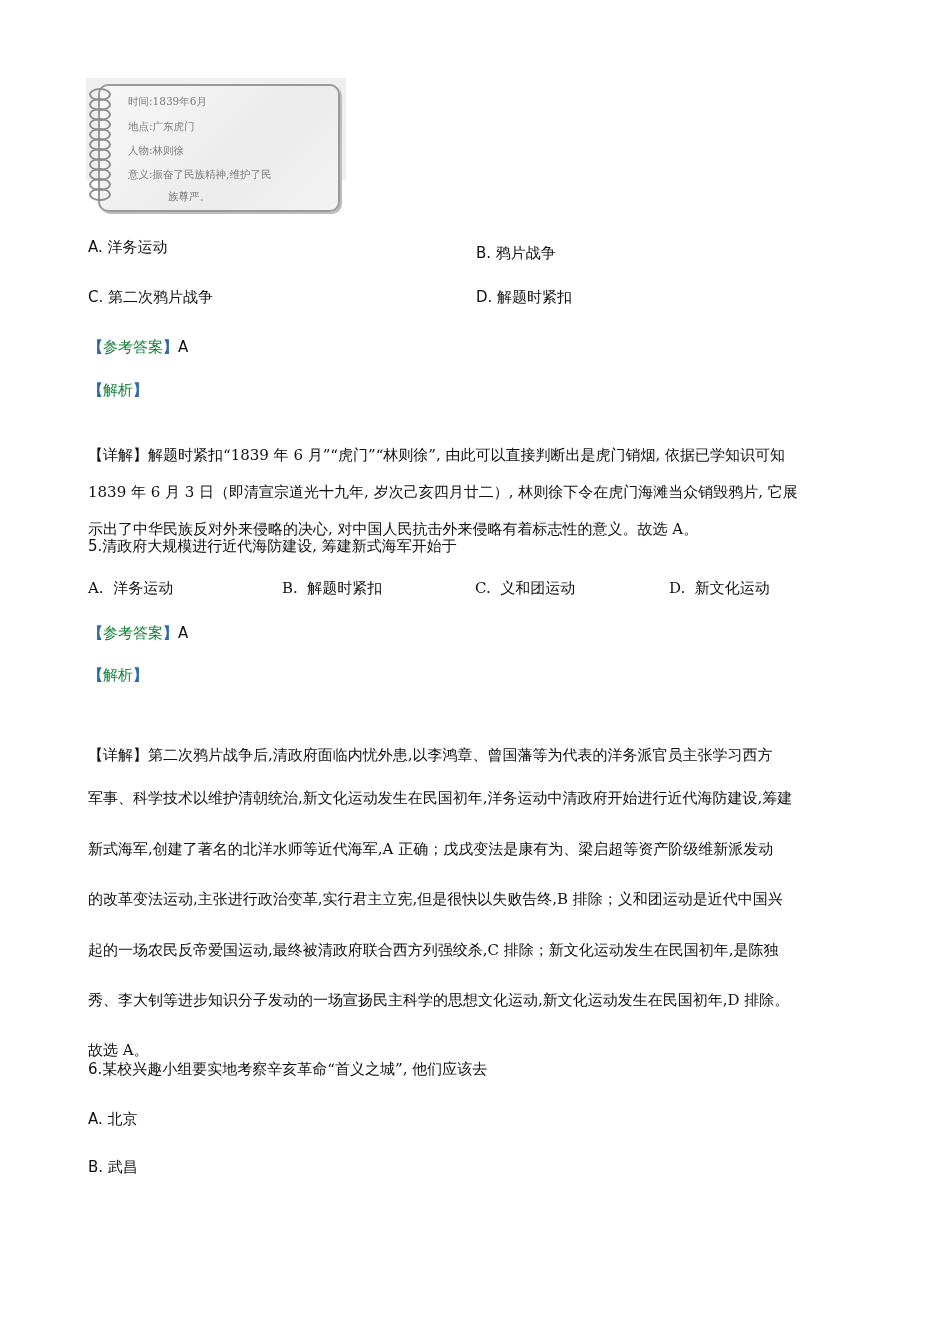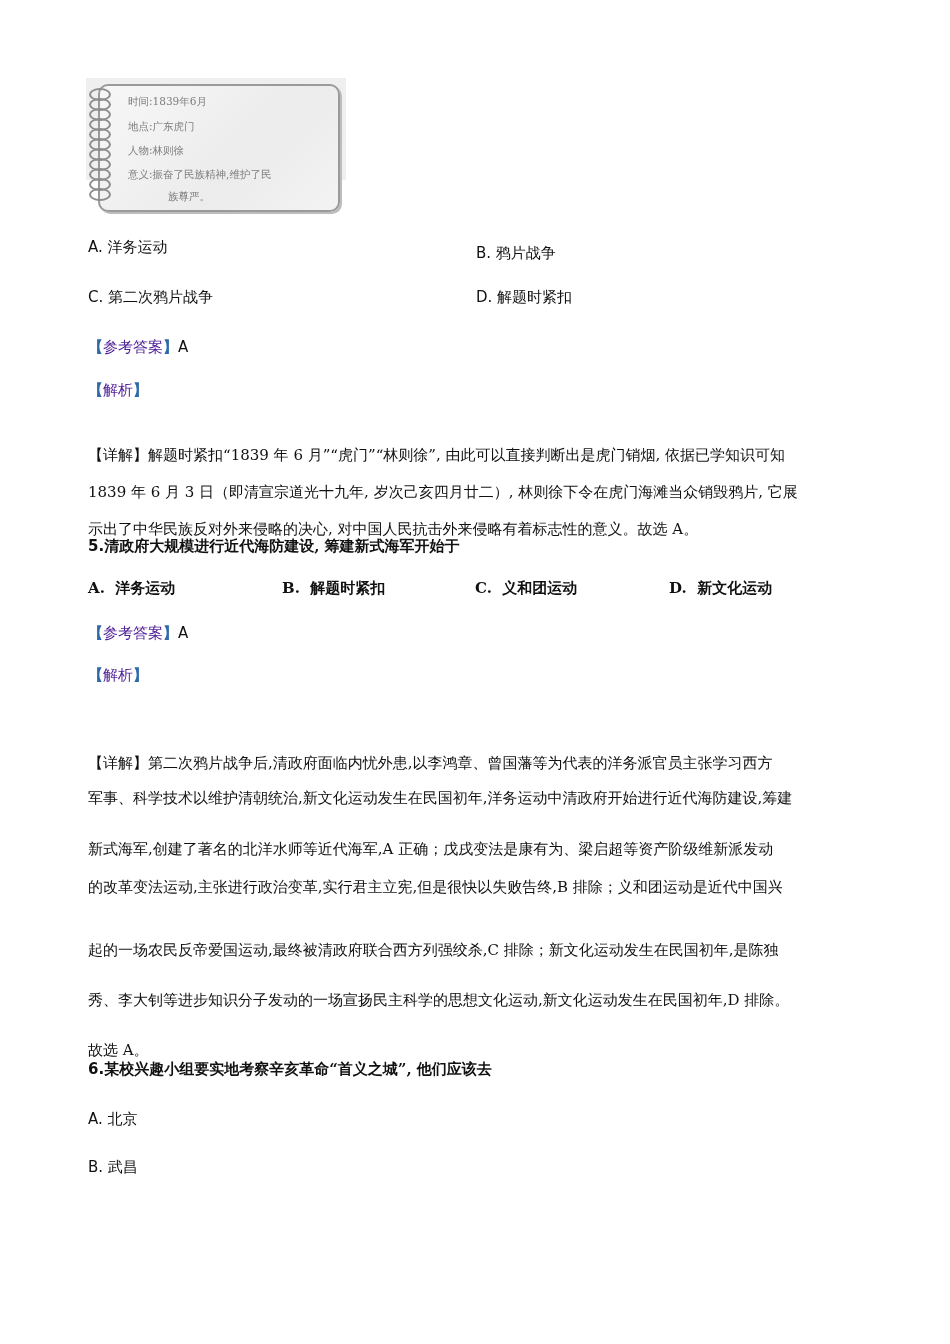--- a/index.html
+++ b/index.html
@@ -10,22 +10,22 @@
     body {
       width: 950px;
       height: 1344px;
       position: relative;
       overflow: hidden;
       color: #111;
       font-family: "DejaVu Sans", "Liberation Sans", sans-serif;
     }
     .abs { position: absolute; white-space: nowrap; }
     .sans { font-family: "DejaVu Sans", "Liberation Sans", sans-serif; font-size: 15px; }
-    .serif { font-family: "DejaVu Serif", "Liberation Serif", serif; font-size: 15px; font-weight: bold; }
-    .label-blue { color: #4c1d95; }
+    .serif { font-family: "DejaVu Serif", "Liberation Serif", serif; font-size: 15px; }
+    .label-blue { color: #15803d; }
     .bracket { color: #2f6aa8; font-weight: bold; }
 
     
     .notebook {
       position: absolute;
       left: 86px; top: 78px;
       width: 260px; height: 102px;
       background: #efefef;
     }
     .notebook .card {
@@ -145,26 +145,26 @@
 </div>
 
 <div class="abs sans" style="left:88px; top:624px">
   <span class="bracket">【</span><span class="label-blue">参考答案</span><span class="bracket">】</span><span class="answer-letter">A</span>
 </div>
 <div class="abs sans" style="left:88px; top:666px">
   <span class="bracket">【</span><span class="label-blue">解析</span><span class="bracket">】</span>
 </div>
 
 <div class="detail-para" style="top:710px">
-  <div class="detail-line" style="top:16px">
+  <div class="detail-line" style="top:8px">
     <span>【详解】</span><span>第二次鸦片战争后,清政府面临内忧外患,以李鸿章、曾国藩等为代表的洋务派官员主张学习西方</span>
   </div>
   <div class="detail-line" style="top:51px">军事、科学技术以维护清朝统治,新文化运动发生在民国初年,洋务运动中清政府开始进行近代海防建设,筹建</div>
   <div class="detail-line" style="top:102px">新式海军,创建了著名的北洋水师等近代海军,A 正确；戊戌变法是康有为、梁启超等资产阶级维新派发动</div>
-  <div class="detail-line" style="top:140px">的改革变法运动,主张进行政治变革,实行君主立宪,但是很快以失败告终,B 排除；义和团运动是近代中国兴</div>
+  <div class="detail-line" style="top:152px">的改革变法运动,主张进行政治变革,实行君主立宪,但是很快以失败告终,B 排除；义和团运动是近代中国兴</div>
   <div class="detail-line" style="top:203px">起的一场农民反帝爱国运动,最终被清政府联合西方列强绞杀,C 排除；新文化运动发生在民国初年,是陈独</div>
   <div class="detail-line" style="top:253px">秀、李大钊等进步知识分子发动的一场宣扬民主科学的思想文化运动,新文化运动发生在民国初年,D 排除。</div>
   <div class="detail-line" style="top:303px">故选 A。</div>
 </div>
 
 <div class="abs serif" style="left:88px; top:1060px">
   <span class="sans">6.</span><span>某校兴趣小组要实地考察辛亥革命“首义之城”, 他们应该去</span>
 </div>
 <div class="abs sans" style="left:88px; top:1110px">
   <span>A.</span>

